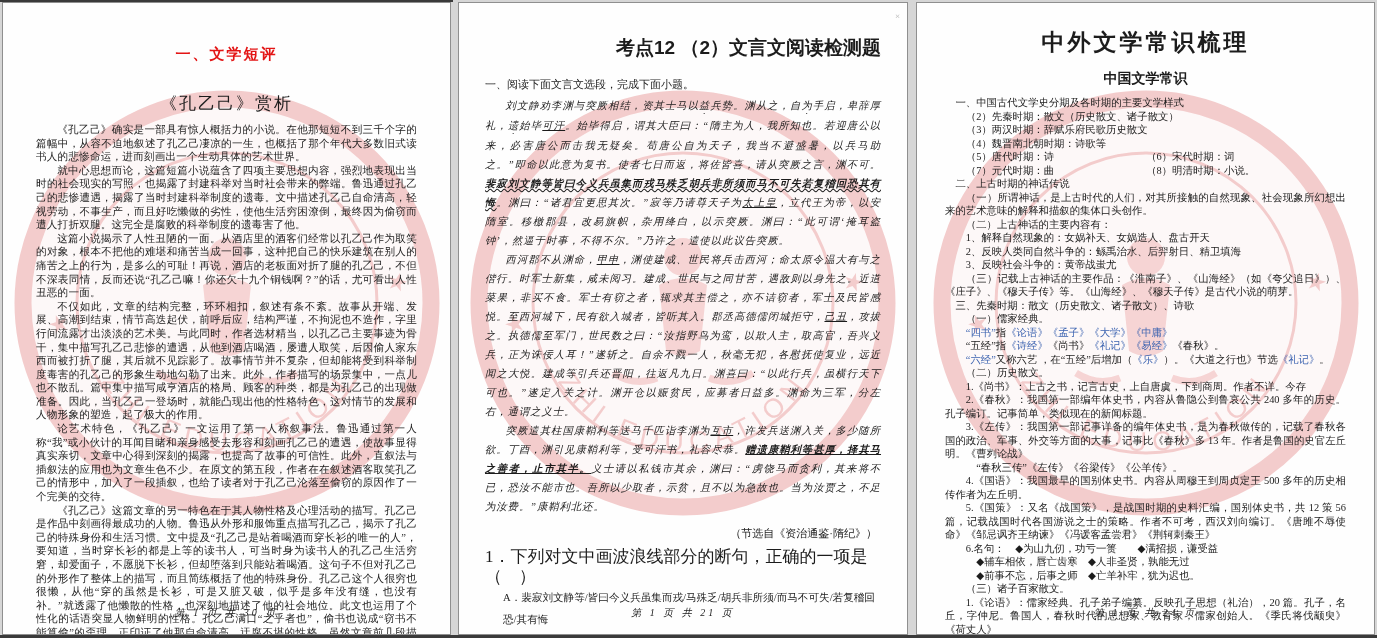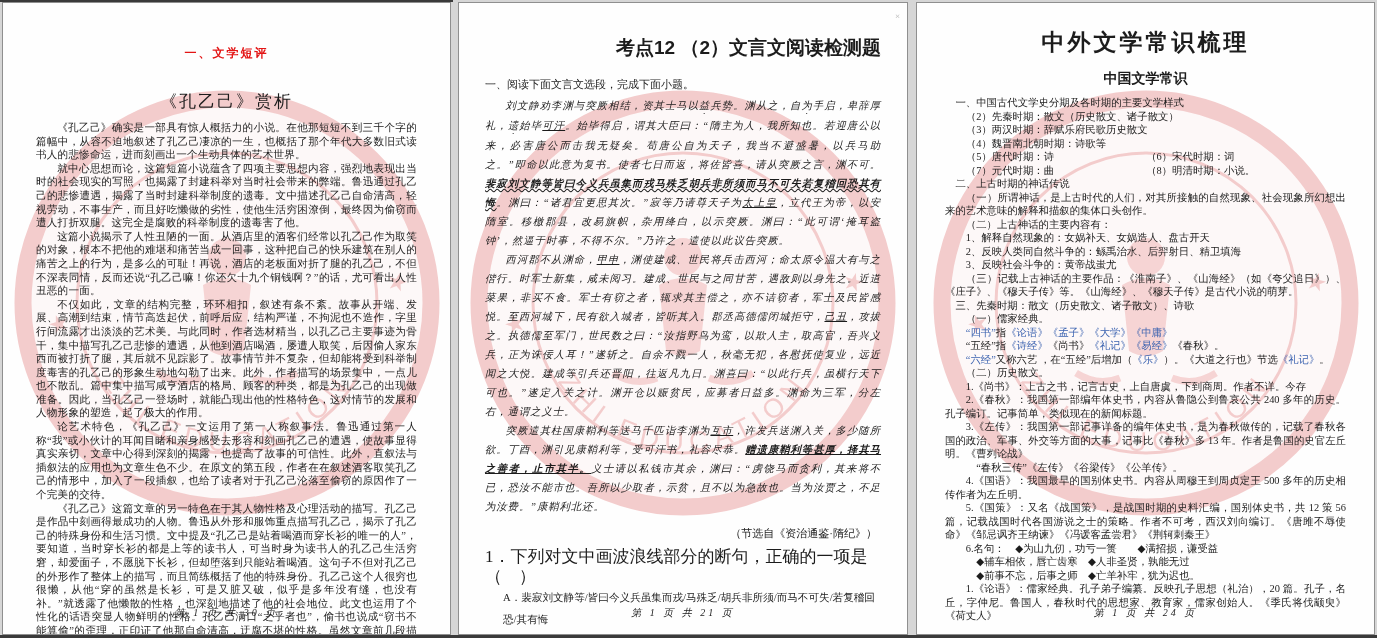--- a/index.html
+++ b/index.html
@@ -29,21 +29,21 @@
 
   
   #page-essay .page-inner{padding:8px 33px 0;}
   .essay-title{
     font-family:"Liberation Sans","DejaVu Sans",sans-serif;
     font-size:27px;font-weight:bold;text-align:center;letter-spacing:7px;
     margin:12px 0 0;
   }
   .red-heading{
     font-family:"Liberation Sans","DejaVu Sans",sans-serif;
-    font-size:12px;font-weight:bold;text-align:center;color:#e31515;
+    font-size:15px;font-weight:bold;text-align:center;color:#e31515;
     letter-spacing:2px;margin:34px 0 0;
   }
   .essay-subtitle{font-size:17px;text-align:center;letter-spacing:2px;margin:28px 0 8px;}
   .bpara{
     font-size:10.6px;line-height:13.6px;margin:0;text-indent:2em;
     text-align:justify;letter-spacing:.2px;
   }
 
   
   #page-exam .page-inner{padding:6px 26px 0;}
@@ -212,17 +212,18 @@
         <p class="kline" style="text-indent: 2em;"><span>（二）历史散文。</span></p>
         <p class="kline" style="text-indent: 2em;"><span>1.《尚书》：上古之书，记言古史，上自唐虞，下到商周。作者不详。今存</span></p>
         <p class="kline" style="text-indent: 2em;"><span>2.《春秋》：我国第一部编年体史书，内容从鲁隐公到鲁哀公共 240 多年的历史。孔子编订。记事简单，类似现在的新闻标题。</span></p>
         <p class="kline" style="text-indent: 2em;"><span>3.《左传》：我国第一部记事详备的编年体史书，是为春秋做传的，记载了春秋各国的政治、军事、外交等方面的大事，记事比《春秋》多 13 年。作者是鲁国的史官左丘明。《曹刿论战》</span></p>
         <p class="kline" style="text-indent: 3em;"><span>“春秋三传”《左传》《谷梁传》《公羊传》。</span></p>
         <p class="kline" style="text-indent: 2em;"><span>4.《国语》：我国最早的国别体史书。内容从周穆王到周贞定王 500 多年的历史相传作者为左丘明。</span></p>
         <p class="kline" style="text-indent: 2em;"><span>5.《国策》：又名《战国策》，是战国时期的史料汇编，国别体史书，共 12 策 56 篇，记载战国时代各国游说之士的策略。作者不可考，西汉刘向编订。《唐雎不辱使命》《邹忌讽齐王纳谏》《冯谖客孟尝君》《荆轲刺秦王》</span></p>
         <p class="kline" style="text-indent: 2em;"><span>6.名句：　◆为山九仞，功亏一篑　　◆满招损，谦受益</span></p>
         <p class="kline" style="text-indent: 3em;"><span>◆辅车相依，唇亡齿寒　◆人非圣贤，孰能无过</span></p>
         <p class="kline" style="text-indent: 3em;"><span>◆前事不忘，后事之师　◆亡羊补牢，犹为迟也。</span></p>
+        <p class="kline" style="text-indent: 2em;"><span>（三）诸子百家散文。</span></p>
         <p class="kline" style="text-indent: 2em;"><span>1.《论语》：儒家经典。孔子弟子编纂。反映孔子思想（礼治），20 篇。孔子，名丘，字仲尼。鲁国人，春秋时代的思想家、教育家，儒家创始人。《季氏将伐颛臾》《荷丈人》</span></p>
       </div>
   </div>
   <div class="page-footer">第 1 页 共 24 页</div>
 </div>
 
 </body></html>

